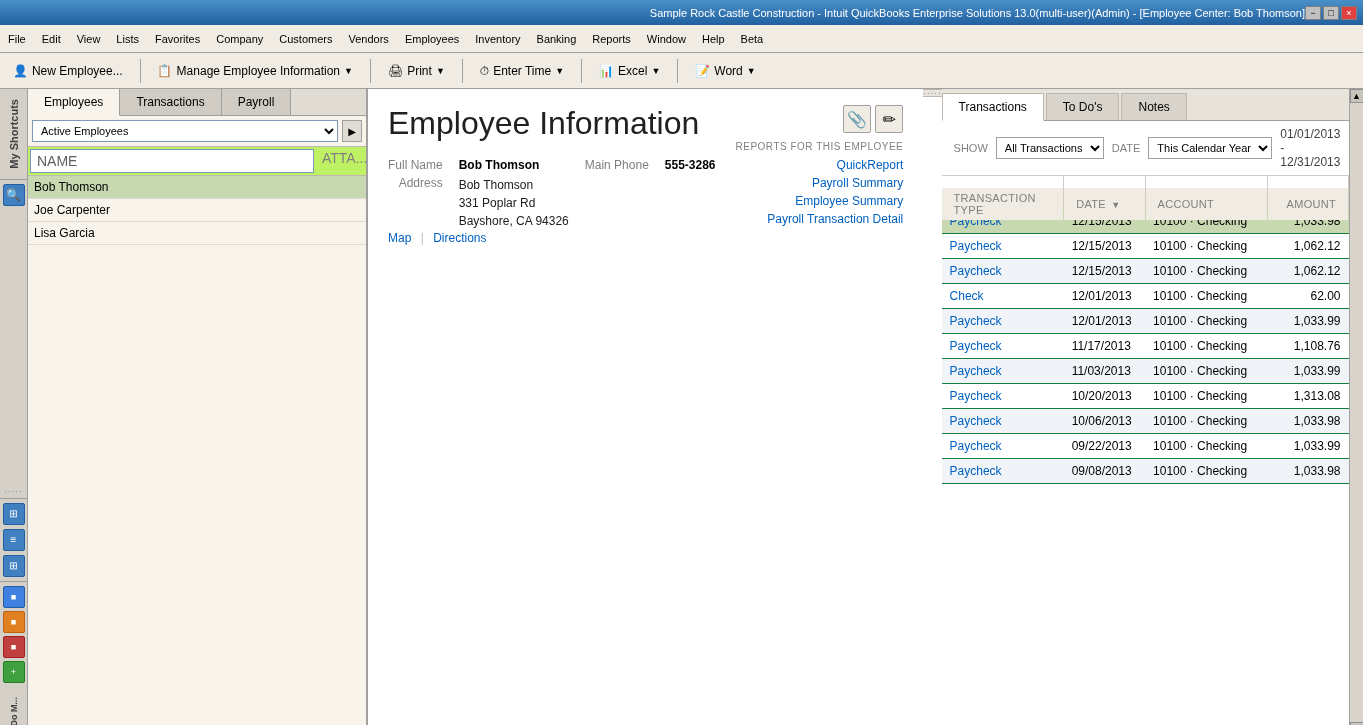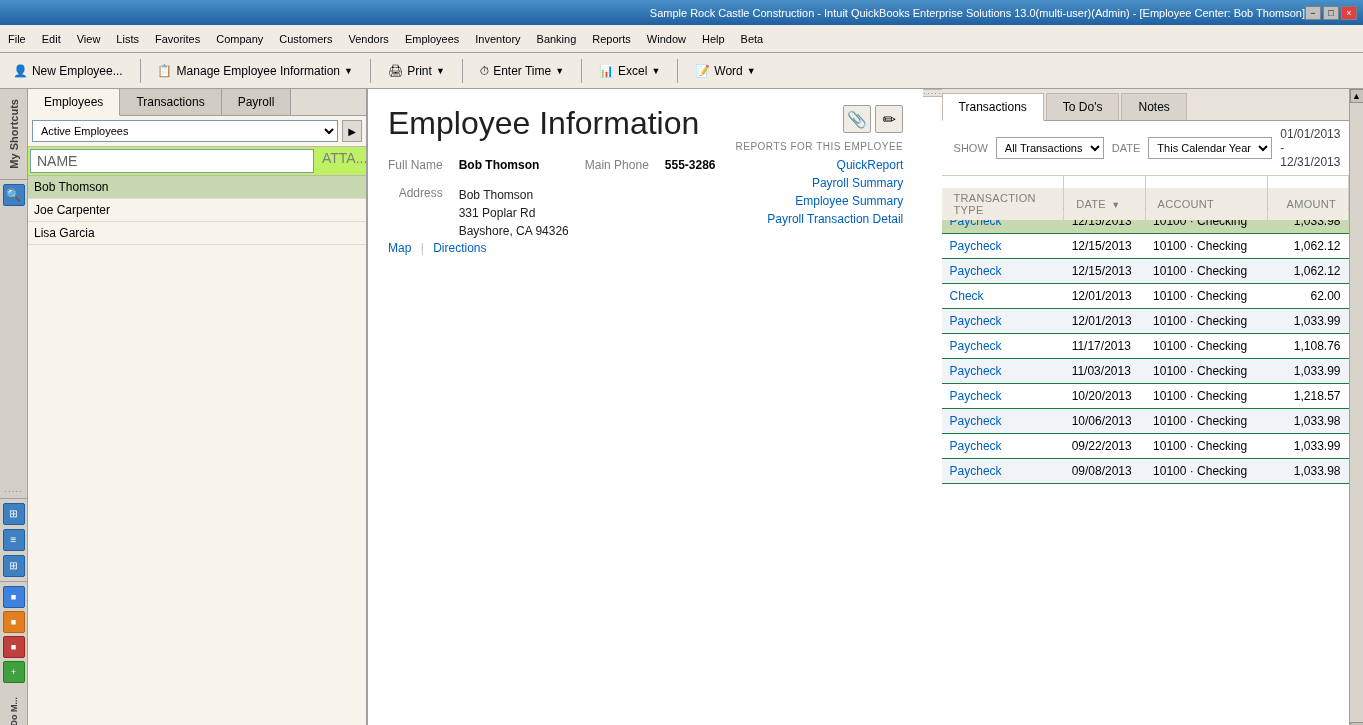--- a/index.html
+++ b/index.html
@@ -171,21 +171,21 @@
     }
     .emp-info-title h1 {
       font-size: 32px;
       font-weight: normal;
       color: #202020;
       margin-bottom: 16px;
     }
     .emp-details-grid {
       display: grid;
       grid-template-columns: auto auto auto auto;
-      gap: 14px 16px;
+      gap: 4px 16px;
       font-size: 12px;
     }
     .detail-label { color: #808080; text-align: right; }
     .detail-value { font-weight: bold; }
     .address-block { font-weight: normal; color: #202020; line-height: 1.5; }
     .map-links { margin-top: 1px; }
     .map-links a { color: #0060c0; text-decoration: none; font-size: 12px; }
     .map-sep { color: #c0c0c0; margin: 0 6px; }
 
     
@@ -625,21 +625,21 @@
               <tr>
       <td><a href="#">Paycheck</a></td>
       <td>11/03/2013</td>
       <td>10100 · Checking</td>
       <td class="amount-col">1,033.99</td>
     </tr>
               <tr>
       <td><a href="#">Paycheck</a></td>
       <td>10/20/2013</td>
       <td>10100 · Checking</td>
-      <td class="amount-col">1,218.57</td>
+      <td class="amount-col">1,313.08</td>
     </tr>
               <tr>
       <td><a href="#">Paycheck</a></td>
       <td>10/06/2013</td>
       <td>10100 · Checking</td>
       <td class="amount-col">1,033.98</td>
     </tr>
               <tr>
       <td><a href="#">Paycheck</a></td>
       <td>09/22/2013</td>

